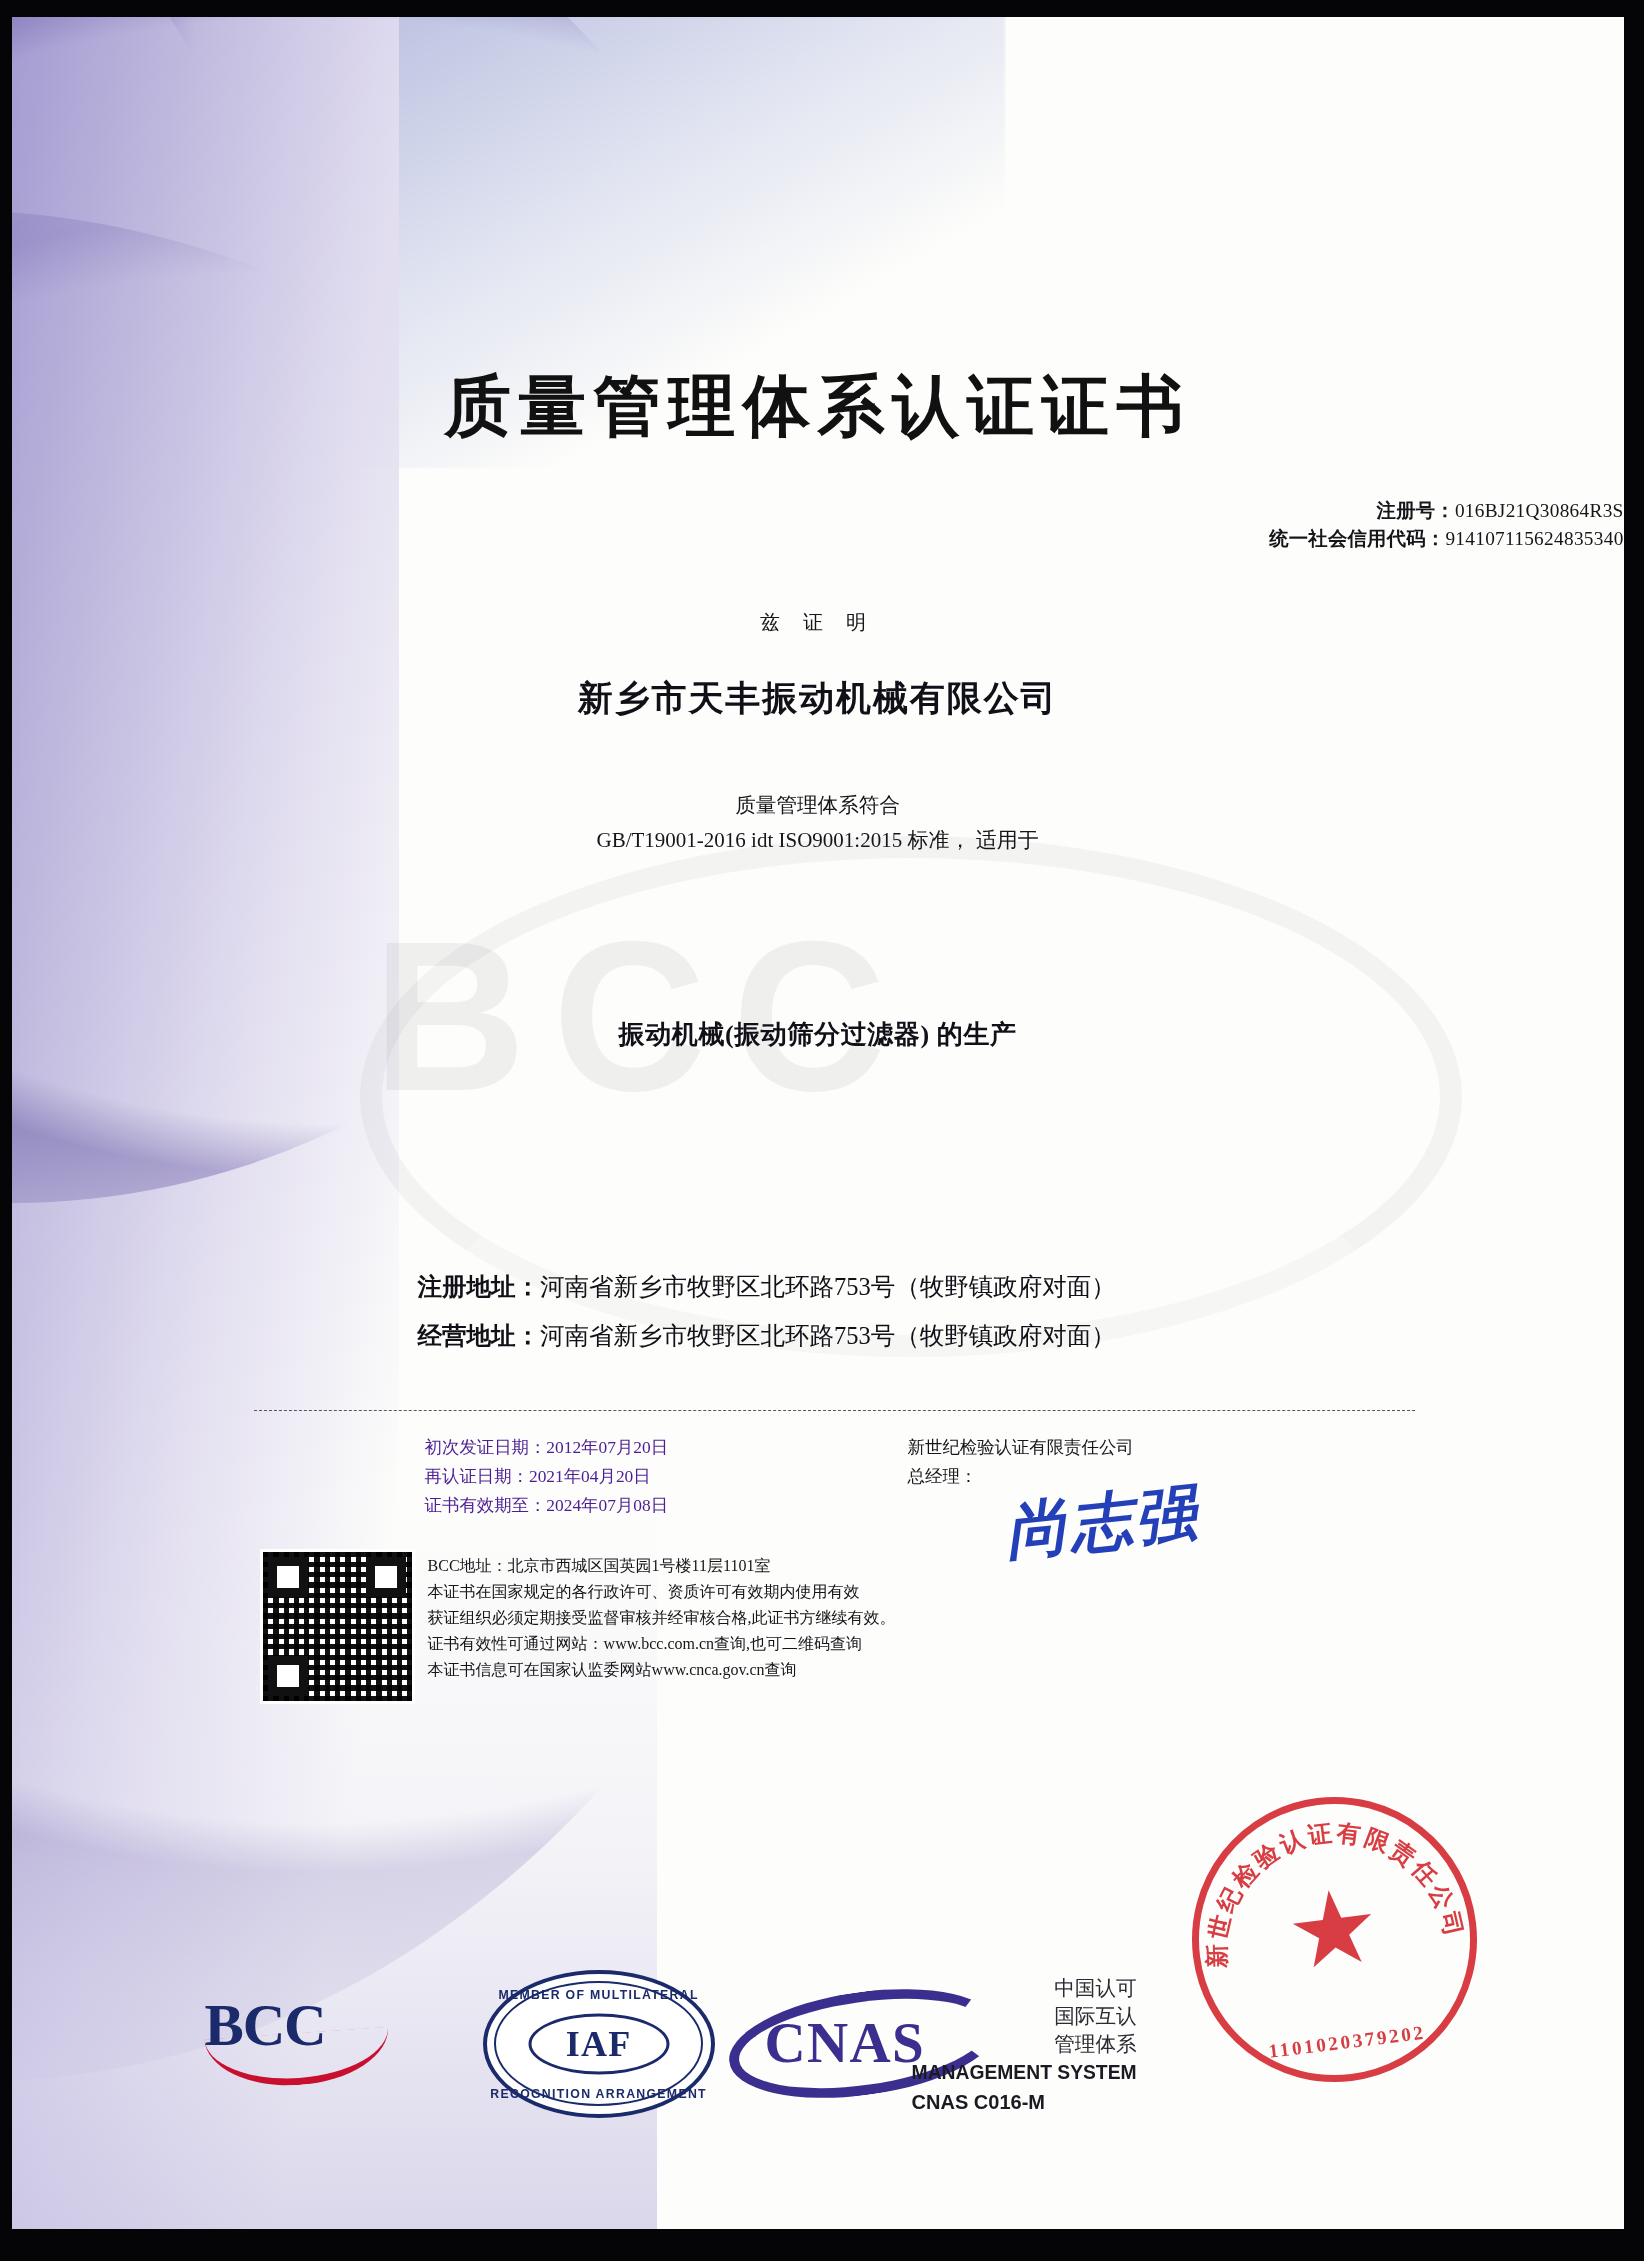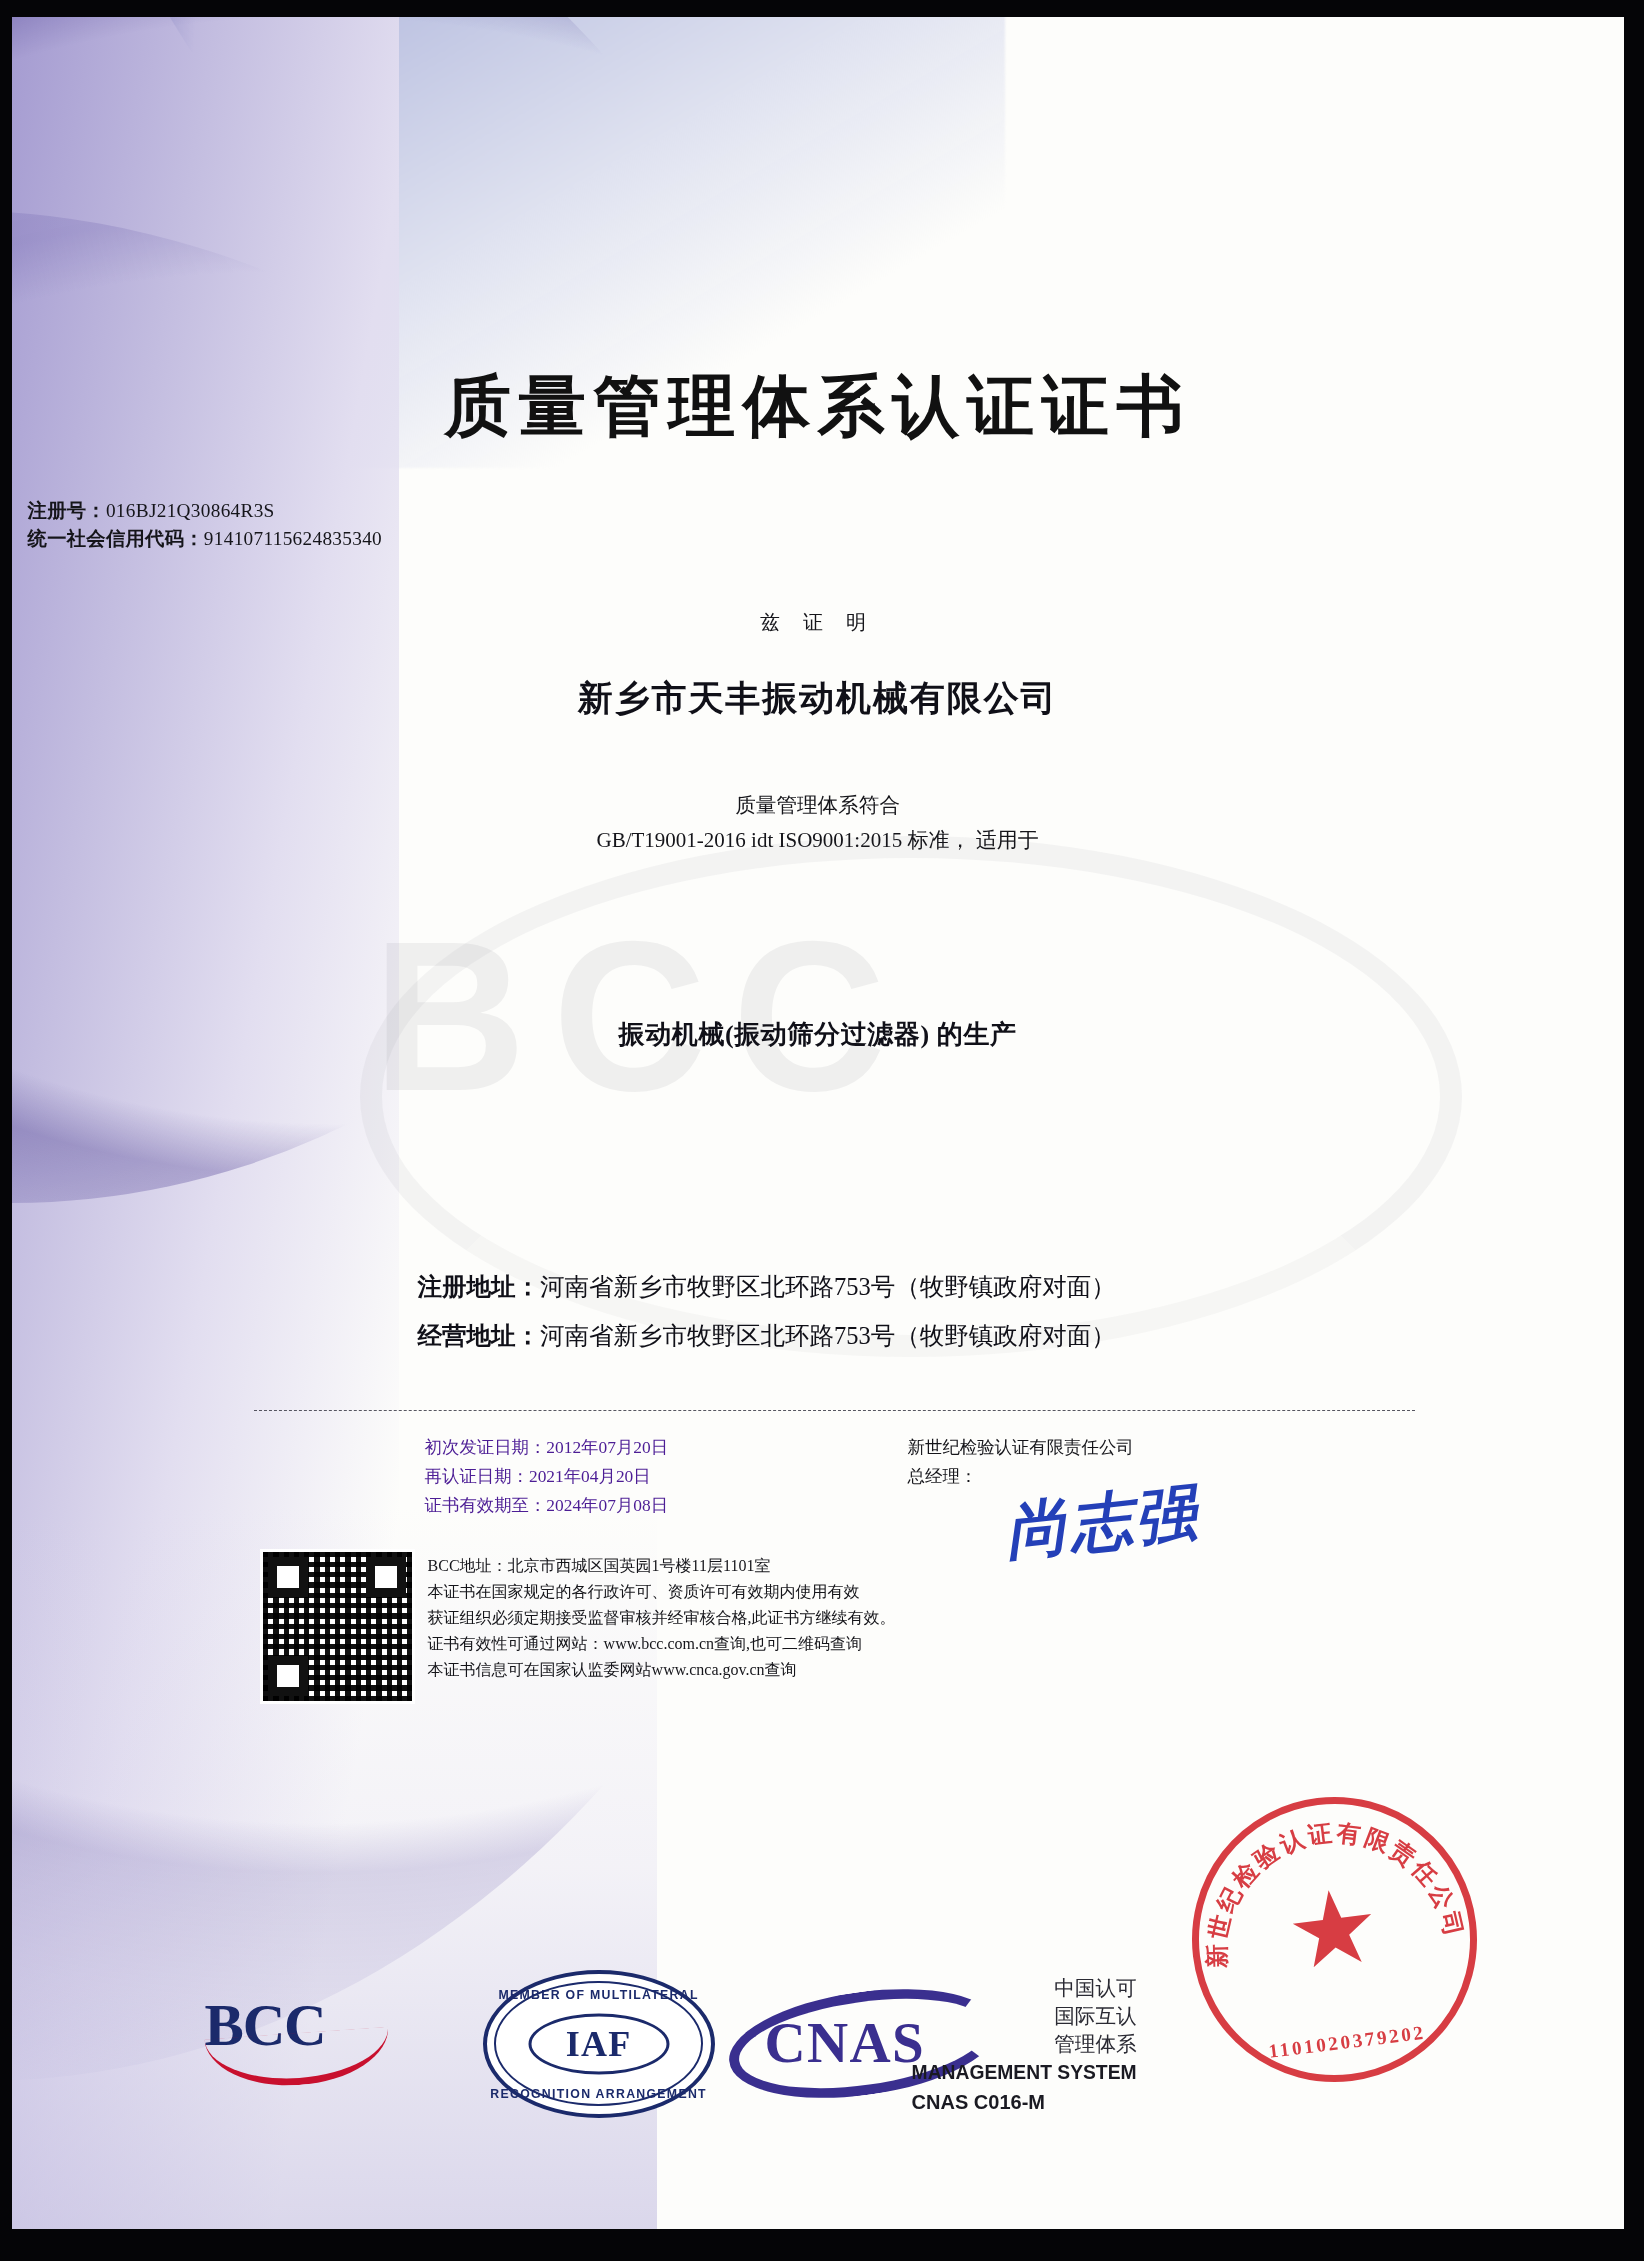--- a/index.html
+++ b/index.html
@@ -123,23 +123,23 @@
     font-weight: 700;
     font-size: 67px;
     letter-spacing: 7.7px;
     color: #111;
     white-space: nowrap;
     margin-top: 28px;
   }
 
   .reg-block {
     position: absolute;
-    left: 16px; right: 0;
+    left: 0; right: 0;
     top: 480px;
-    text-align: left;
+    text-align: right;
     color: #15151a;
   }
   .reg-line {
     font-size: 19.3px;
     line-height: 28px;
     letter-spacing: 0.3px;
     white-space: nowrap;
   }
   .reg-line b { font-weight: 700; }
 

